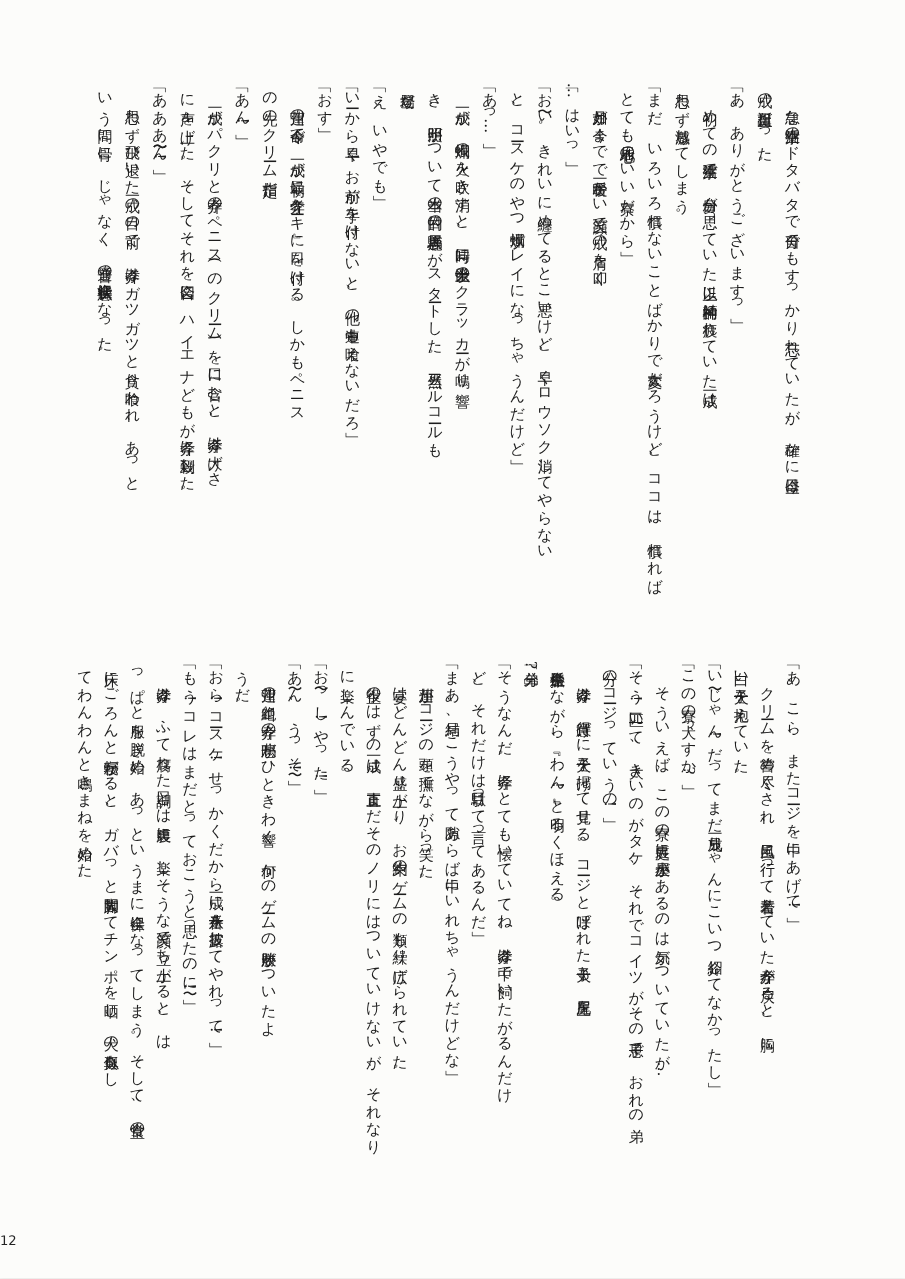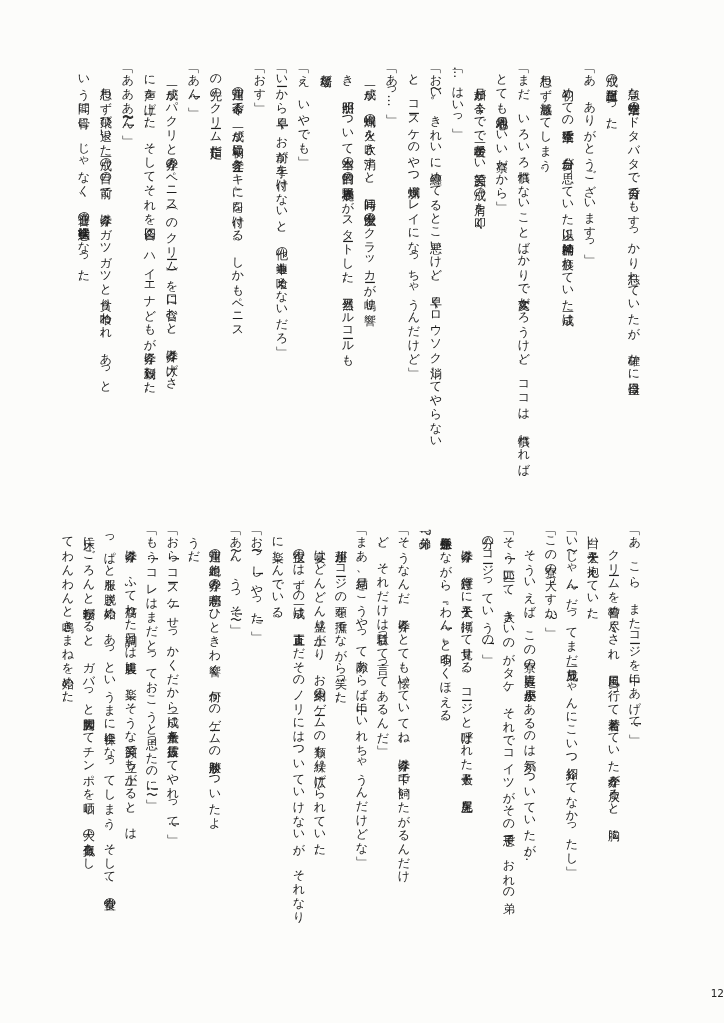--- a/index.html
+++ b/index.html
@@ -43,21 +43,21 @@
     top: 528px;
     right: 79px;
     height: 440px;
   }
   #bottom-text-block p { line-height: 21px; }
   .page-number {
     position: absolute;
     top: 987px;
     left: 0;
     width: 100%;
-    text-align: right;
+    text-align: left;
     font-family: "DejaVu Sans", "Liberation Sans", sans-serif;
     font-size: 10.5px;
     color: #222222;
   }
 </style>
 </head>
 <body>
 
 <div class="page">
 

